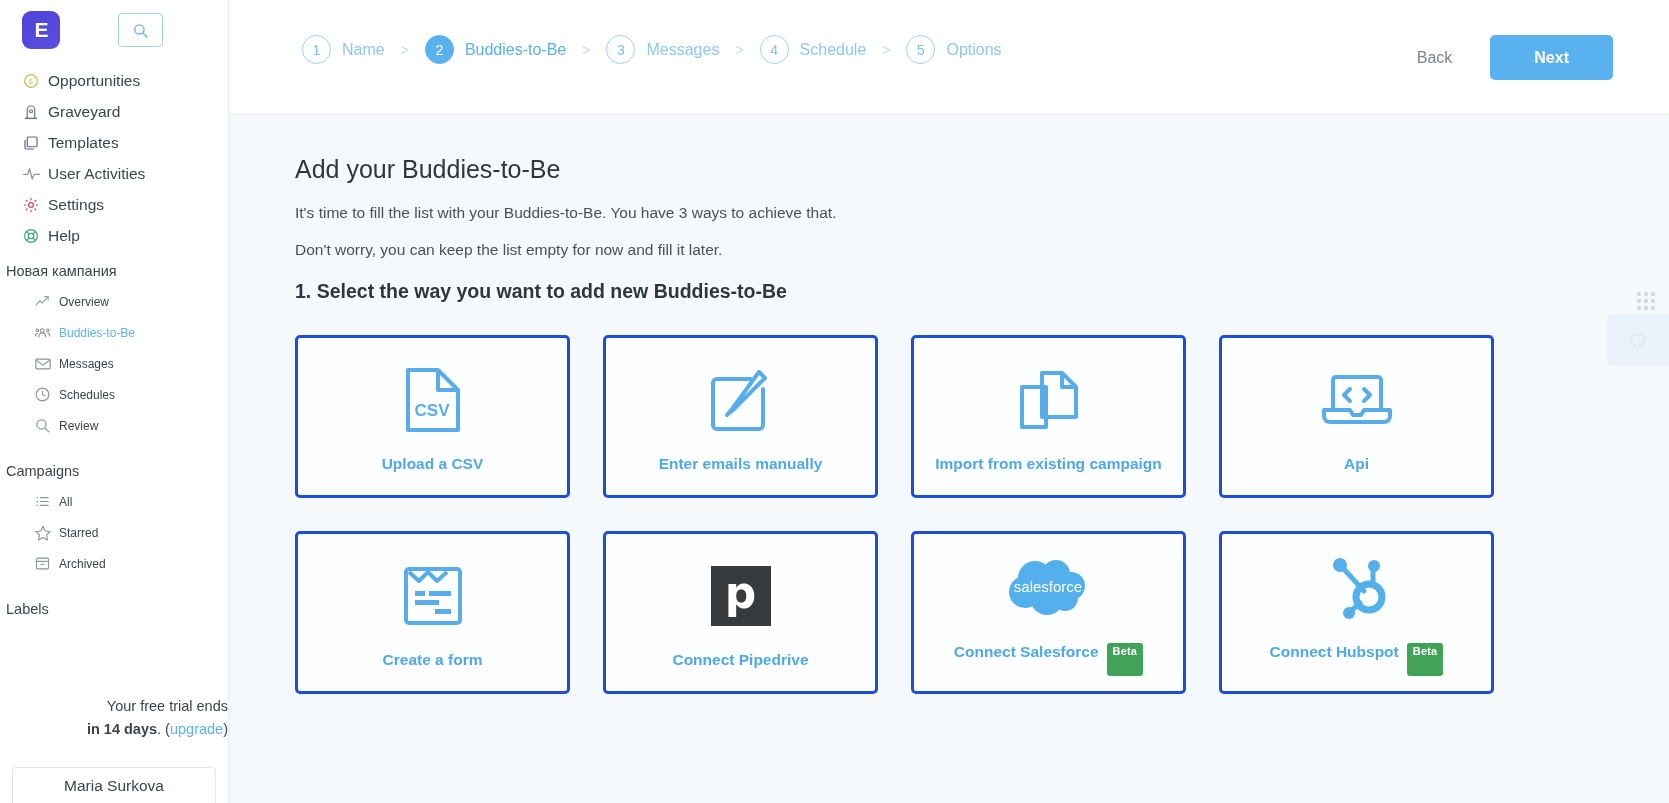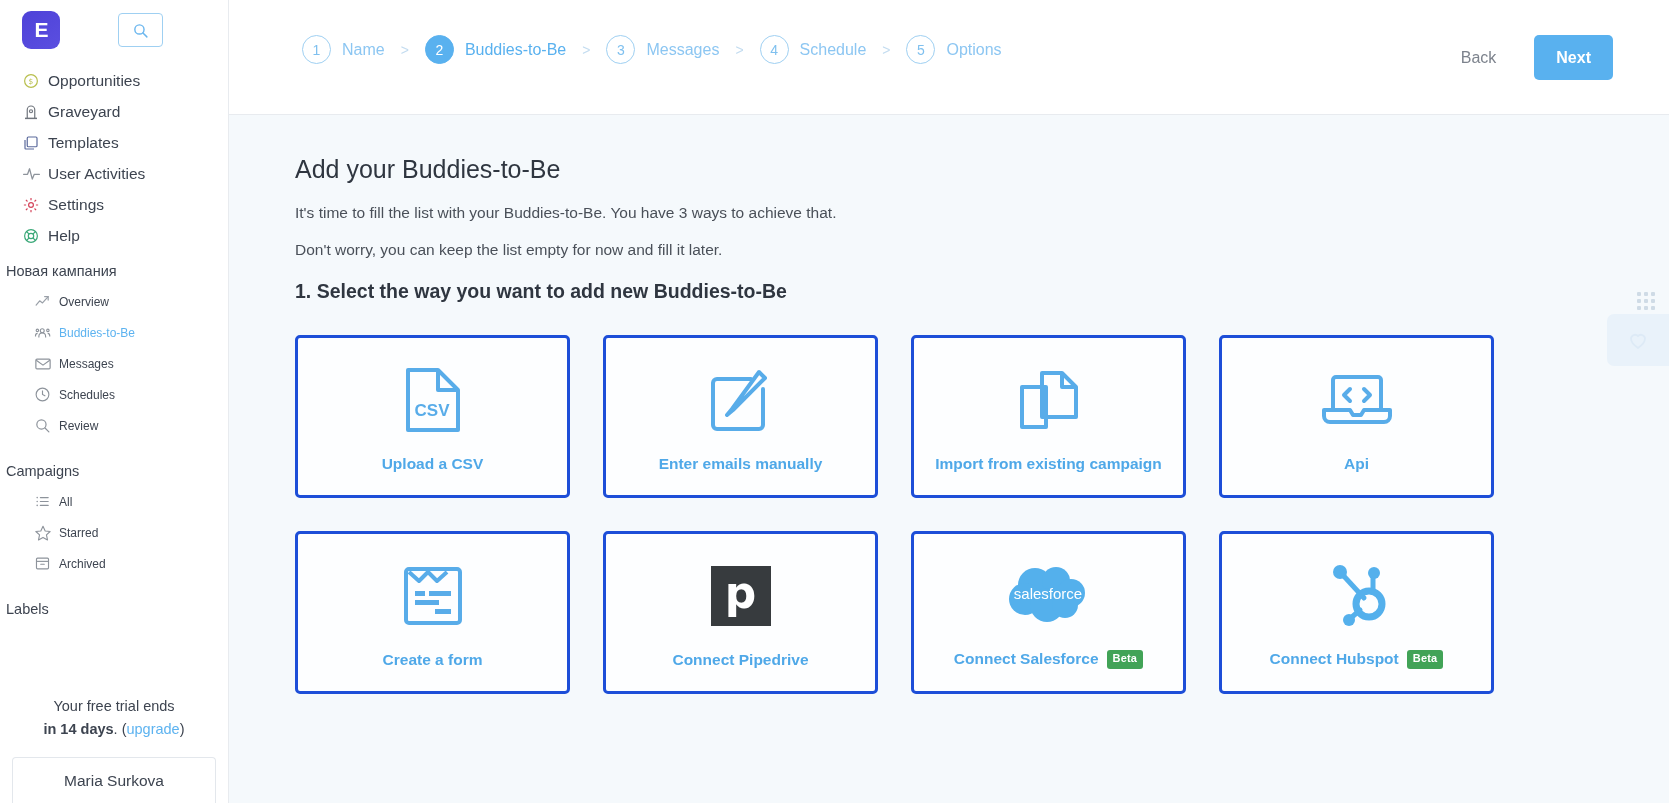--- a/index.html
+++ b/index.html
@@ -45,28 +45,28 @@
   .nav-item.sub { padding-left: 34px; font-size: 12px; }
   .nav-item.sub .ic { width: 25px; }
   .nav-item.active { color: #5db3f0; }
   .sec-title {
     font-size: 14.5px; color: #3d4450; font-weight: 400;
     padding: 12px 0 7px 6px;
   }
   .sec-title.camp { padding-top: 22px; }
   .trial {
     position: absolute; left: 0; right: 0; bottom: 62px;
-    text-align: center; font-size: 14.5px; color: #3d4450;
+    text-align: right; font-size: 14.5px; color: #3d4450;
     line-height: 1.58;
   }
   .trial b { font-weight: bold; }
   .trial a { color: #5db3f0; text-decoration: none; }
   .user-box {
     position: absolute; left: 12px; right: 12px; bottom: 0;
-    height: 46px; border: 1px solid #e3e7ec;
+    height: 36px; border: 1px solid #e3e7ec;
     border-bottom: none;
     border-radius: 4px 4px 0 0;
     display: flex; align-items: center; justify-content: center;
     font-size: 15.5px; color: #3d4450; background: #fff;
   }
 
   
   .main { flex: 1; display: flex; flex-direction: column; height: 803px; position: relative; }
   .topbar {
     height: 115px; background: #fff;
@@ -95,21 +95,21 @@
     margin-left: auto; display: flex; align-items: center;
     padding-right: 36px;
   }
   .btn-back {
     font-size: 16px; color: #7d838d; background: none; border: none;
     cursor: pointer; padding: 8px 14px; font-family: inherit;
   }
   .btn-next {
     margin-left: 24px;
     background: #59b1ef; color: #fff; border: none;
-    border-radius: 5px; padding: 0 22px; height: 45px;
+    border-radius: 5px; padding: 0 44px; height: 45px;
     font-size: 16px; font-weight: bold; cursor: pointer;
     font-family: inherit;
   }
 
   .content {
     flex: 1; background: #f5f9fc;
     padding: 40px 0 0 66px;
     overflow: hidden; position: relative;
   }
   h1.page-title {
@@ -140,21 +140,21 @@
   .card-icon {
     height: 78px; display: flex; align-items: center; justify-content: center;
     margin-bottom: 16px;
   }
   .card-label {
     font-size: 15.5px; font-weight: bold; color: #4fa8e8;
     display: flex; gap: 8px;
   }
   .beta {
     background: #41a357; color: #fff; font-size: 11px;
-    font-weight: bold; border-radius: 3px; padding: 2px 6px 5px;
+    font-weight: bold; border-radius: 3px; padding: 2px 6px 19px;
     letter-spacing: .2px;
   }
   .pipedrive-logo {
     width: 60px; height: 60px; background: #373b3e;
     display: flex; align-items: center; justify-content: center;
     color: #fff; font-size: 44px; font-weight: bold;
     font-family: "DejaVu Sans", sans-serif; line-height: 0.8;
     padding-bottom: 6px;
   }
 

